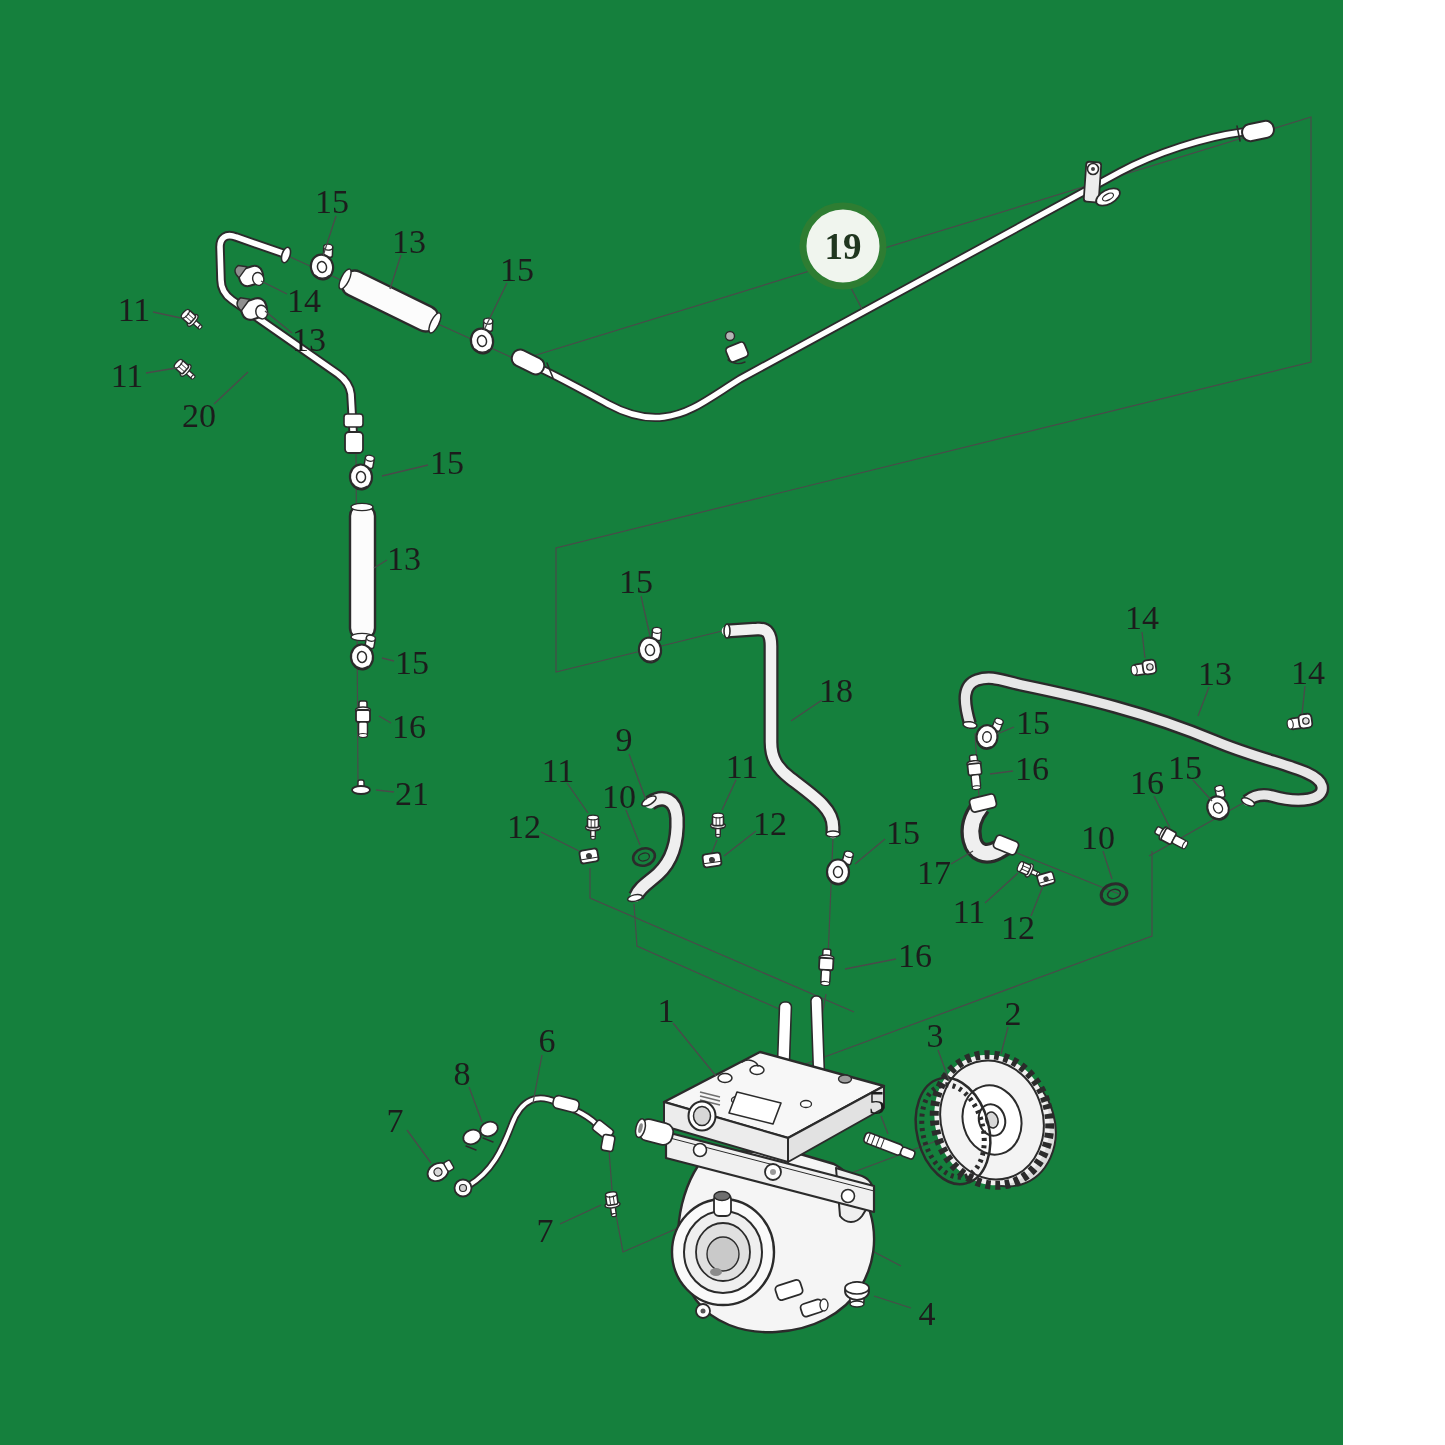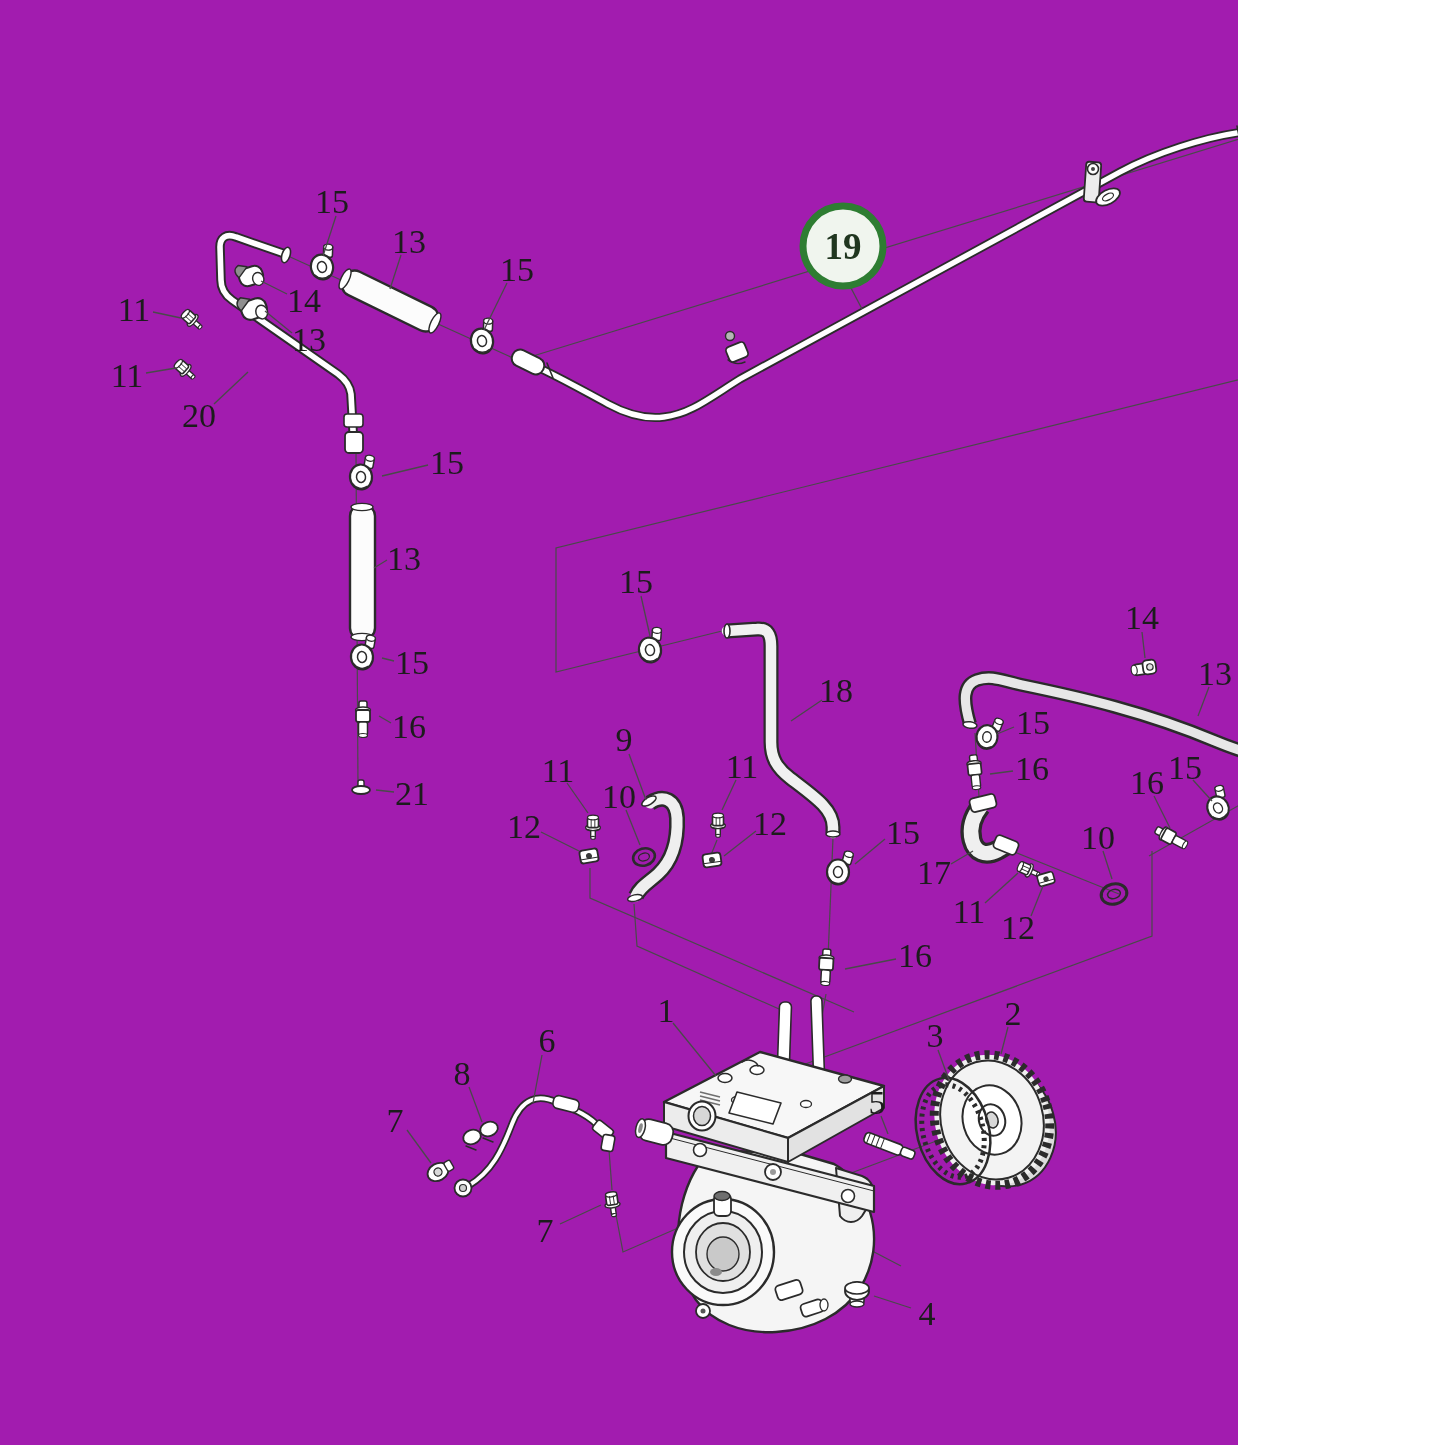--- a/index.html
+++ b/index.html
@@ -1,16 +1,16 @@
 <!DOCTYPE html>
 <html><head>
 <meta charset="utf-8">
 <style>
   html,body{margin:0;padding:0;background:#fff;}
-  #stage{position:relative;width:1238px;height:1445px;background:#a21caf;overflow:hidden;}
+  #stage{position:relative;width:1343px;height:1445px;background:#15803d;overflow:hidden;}
   svg{display:block;}
   .s{stroke:#2b2b2b;stroke-linecap:round;stroke-linejoin:round;}
   .thin{stroke:#4a4a4a;stroke-width:1.2;fill:none;}
   .tube-o{fill:none;stroke:#2b2b2b;}
   .tube-i{fill:none;stroke:#ffffff;}
   .callout{font-family:"Liberation Serif","DejaVu Serif",serif;font-size:34px;fill:#1c1c1c;text-anchor:middle;}
   .leader{stroke:#4a4a4a;stroke-width:1.3;}
   #badge-text{font-family:"Liberation Serif","DejaVu Serif",serif;font-size:37px;font-weight:600;text-anchor:middle;}
 </style>
 </head>

